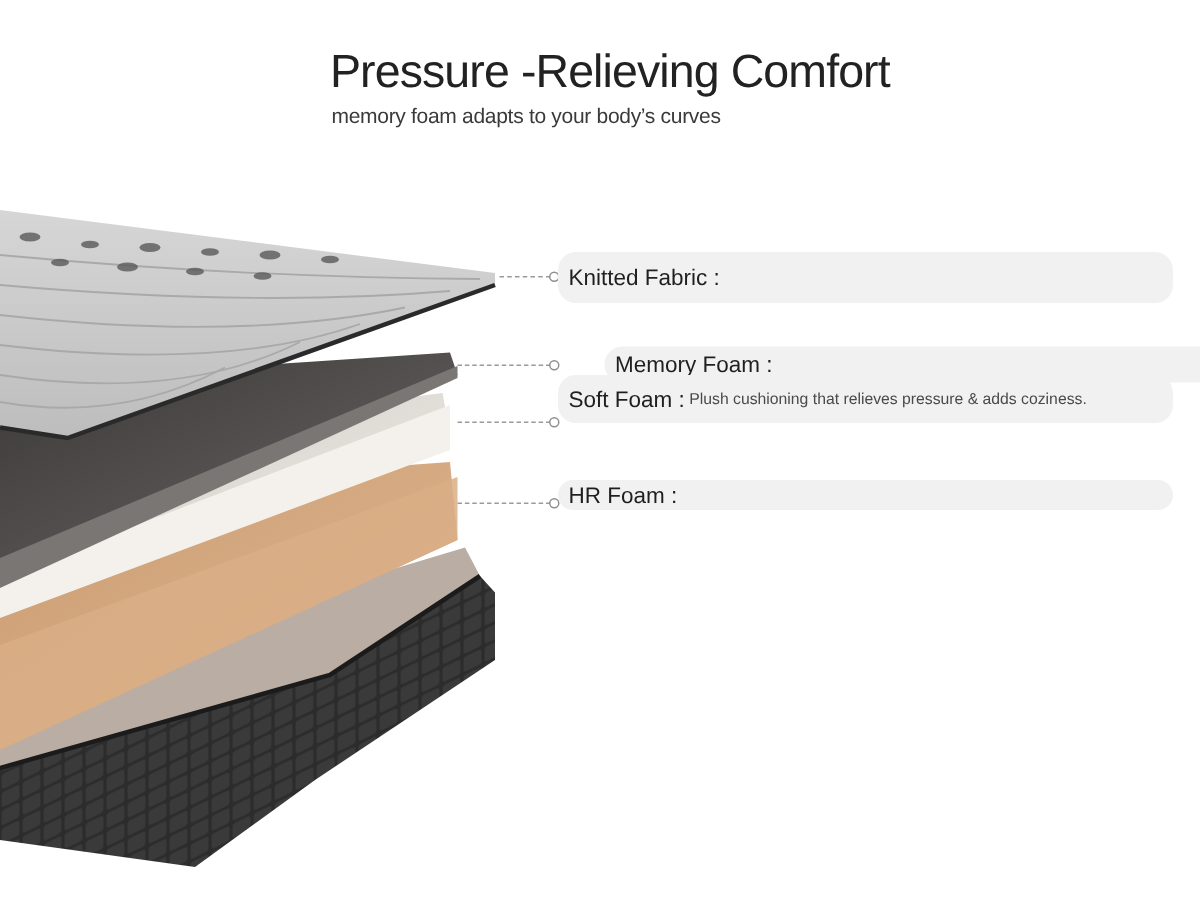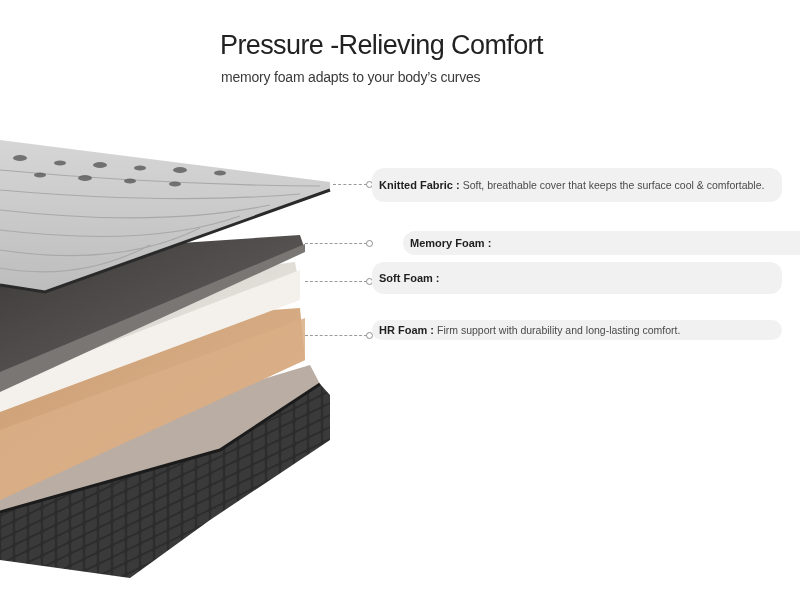--- a/index.html
+++ b/index.html
@@ -1,25 +1,25 @@
 <!DOCTYPE html>
 <html><head>
 <meta charset="utf-8">
 <style>
   html,body{margin:0;padding:0;background:#ffffff;}
   body{width:800px;height:600px;position:relative;overflow:hidden;font-family:"Liberation Sans","DejaVu Sans",sans-serif;color:#1f1f1f;}
-  .title{position:absolute;left:220px;top:30px;font-size:27px;font-weight:500;letter-spacing:-0.6px;color:#222;white-space:nowrap;}
+  .title{position:absolute;left:220px;top:30px;font-size:31px;font-weight:500;letter-spacing:-0.6px;color:#222;white-space:nowrap;}
   .subtitle{position:absolute;left:221px;top:69px;font-size:14px;color:#3a3a3a;letter-spacing:-0.2px;white-space:nowrap;}
   .illustration{position:absolute;left:0;top:120px;width:360px;height:480px;}
   .illustration svg{display:block;}
   .callout{position:absolute;left:0;top:0;width:800px;height:600px;pointer-events:none;}
   .connector{position:absolute;height:0;border-top:1.5px dashed #9a9a9a;}
   .dot{position:absolute;width:5px;height:5px;border:1.5px solid #8f8f8f;border-radius:50%;background:#fff;}
   .pill{position:absolute;left:372px;width:410px;background:#f1f1f1;border-radius:12px;display:flex;align-items:center;padding-left:7px;box-sizing:border-box;font-size:10.5px;color:#4a4a4a;white-space:nowrap;pointer-events:auto;}
-  .pill .lbl{font-weight:bold;color:#1f1f1f;font-size:11px;margin-right:3px;}
+  .pill .lbl{font-weight:normal;color:#1f1f1f;font-size:15px;margin-right:3px;}
 </style>
 </head>
 <body>
 
 <div class="title">Pressure -Relieving Comfort</div>
 <div class="subtitle">memory foam adapts to your body’s curves</div>
 
 <div class="illustration">
   <svg width="360" height="480" viewBox="0 120 360 480" xmlns="http://www.w3.org/2000/svg">
     <defs>
@@ -92,34 +92,33 @@
     </g>
   </svg>
 </div>
 
 <div class="callout">
 
   <div class="connector" style="left:333px;top:184px;width:34px;"></div>
   <div class="dot" style="left:366px;top:181px;"></div>
   <div class="pill" style="top:168px;height:34px;">
     <span class="lbl">Knitted Fabric :</span>
-    <span>Soft, breathable cover that keeps the surface cool &amp; comfortable.</span>
   </div>
 
   <div class="connector" style="left:305px;top:243px;width:62px;"></div>
   <div class="dot" style="left:366px;top:240px;"></div>
   <div class="pill" style="top:231px;height:24px;margin-left:31px;">
     <span class="lbl">Memory Foam :</span>
   </div>
 
   <div class="connector" style="left:305px;top:281px;width:62px;"></div>
   <div class="dot" style="left:366px;top:278px;"></div>
-  <div class="pill" style="top:262px;height:32px;">
+  <div class="pill" style="top:250px;height:32px;">
     <span class="lbl">Soft Foam :</span>
+    <span>Plush cushioning that relieves pressure &amp; adds coziness.</span>
   </div>
 
   <div class="connector" style="left:305px;top:335px;width:62px;"></div>
   <div class="dot" style="left:366px;top:332px;"></div>
   <div class="pill" style="top:320px;height:20px;">
     <span class="lbl">HR Foam :</span>
-    <span>Firm support with durability and long-lasting comfort.</span>
   </div>
 </div>
 
 </body></html>

